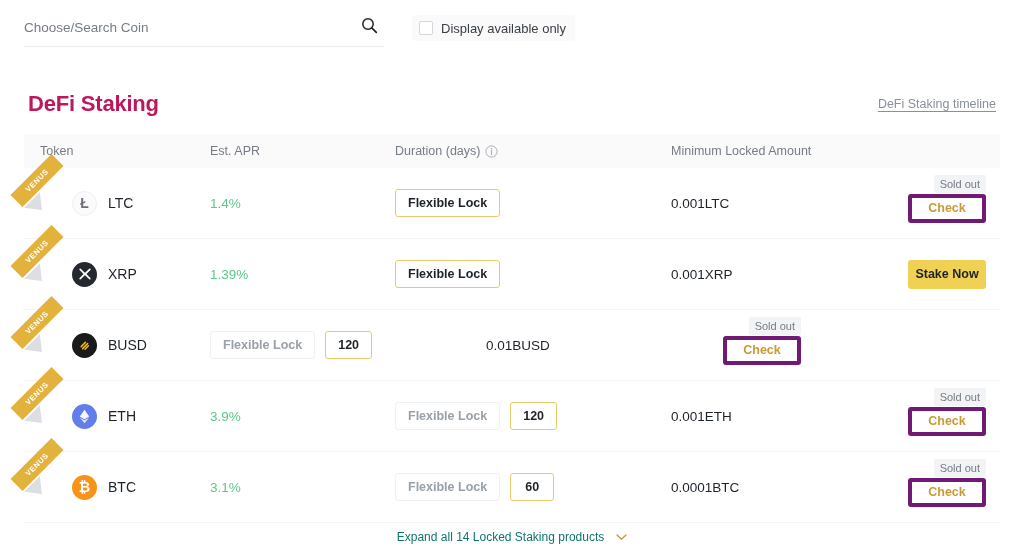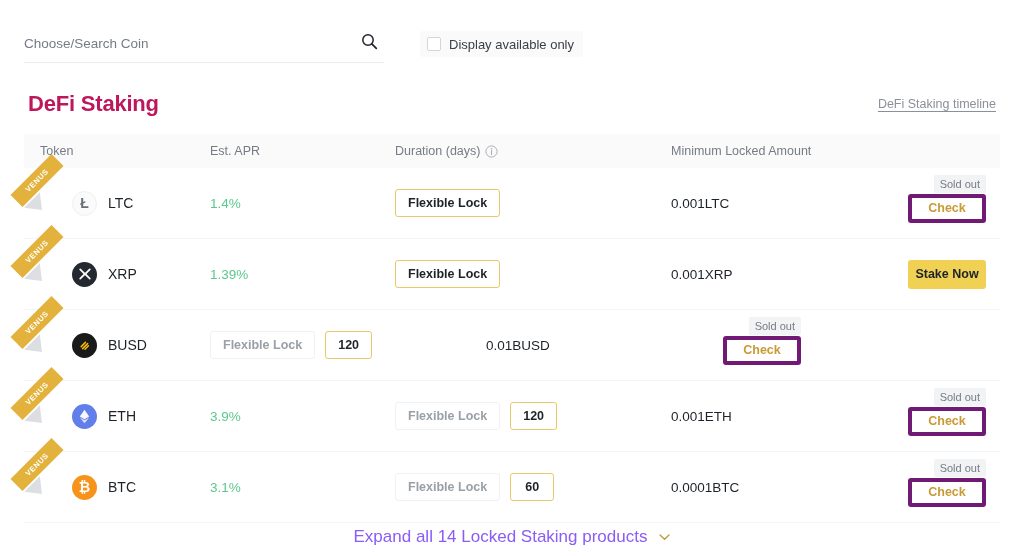--- a/index.html
+++ b/index.html
@@ -12,28 +12,27 @@
     height: 556px;
     font-family: "Liberation Sans", sans-serif;
     color: #1e2329;
     overflow: hidden;
     position: relative;
   }
 
   
   .topbar {
     position: absolute;
-    left: 0; top: 16px;
+    left: 0; top: 0;
     width: 1024px;
     height: 56px;
     display: flex;
     align-items: center;
     padding-left: 24px;
     box-sizing: border-box;
-    gap: 8px;
   }
   .search-wrap {
     position: relative;
     width: 360px;
     height: 36px;
     border-bottom: 1px solid #eaecef;
     display: flex;
     align-items: center;
   }
   .search-input {
@@ -309,22 +308,22 @@
   .footer {
     position: absolute;
     left: 24px; top: 518px;
     width: 976px;
     height: 38px;
     display: flex;
     align-items: center;
     justify-content: center;
   }
   .expand-link {
-    font-size: 17px;
-    color: #8b5cf6;
+    font-size: 12px;
+    color: #0f766e;
     display: flex;
     align-items: center;
     gap: 12px;
     cursor: pointer;
   }
   .chev { display: flex; align-items: center; }
   .chev svg { display: block; }
 </style>
 </head>
 <body>

